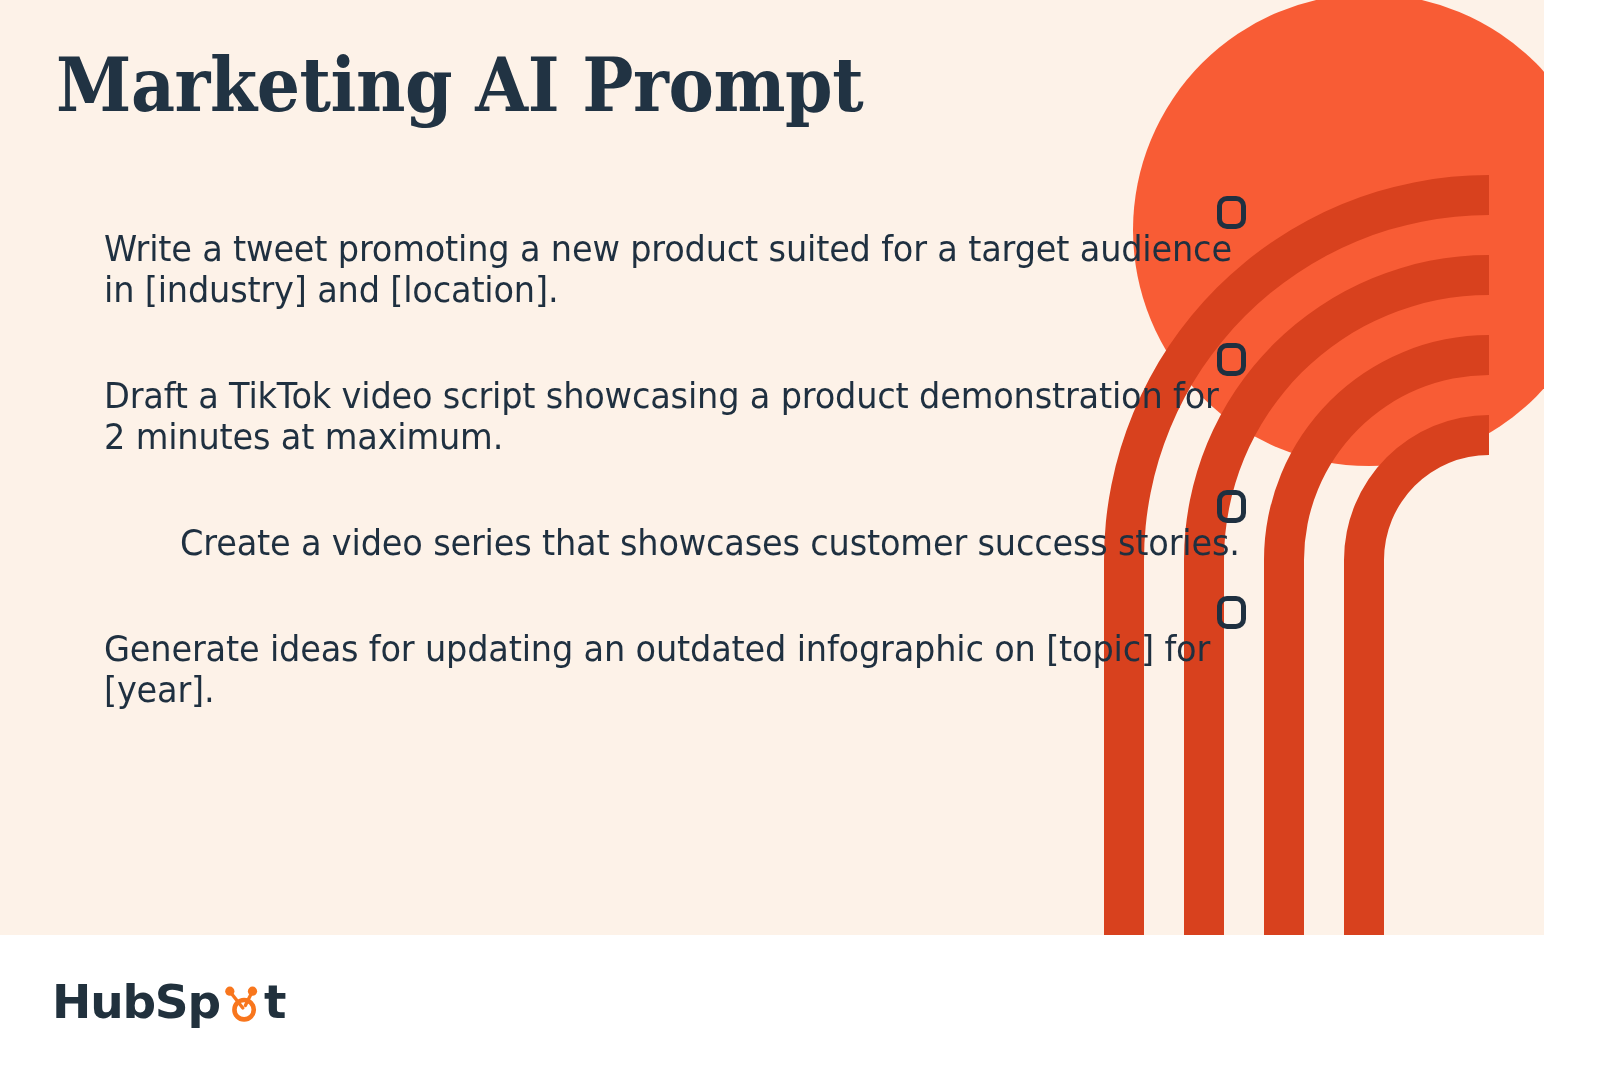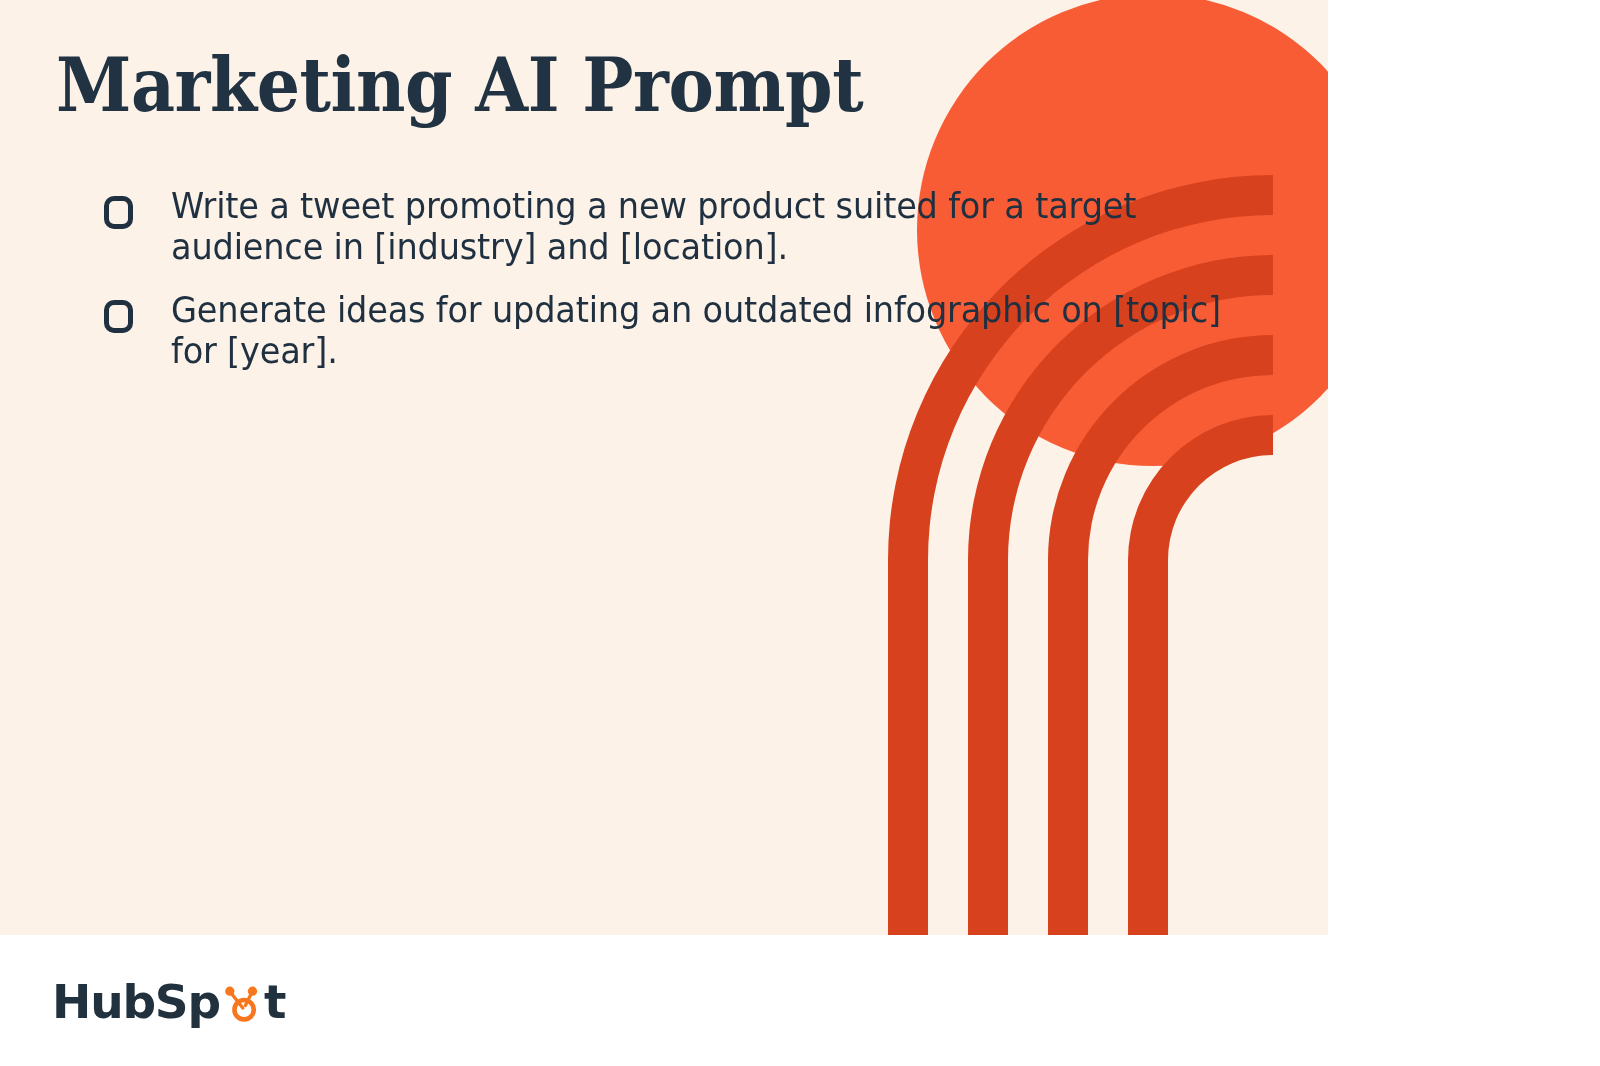--- a/index.html
+++ b/index.html
@@ -15,21 +15,21 @@
     position:relative;
     width:1600px; height:1066px;
     background:#ffffff;
     overflow:hidden;
   }
 
   
   .card {
     position:absolute;
     left:0; top:0;
-    width:1328px; height:935px;
+    width:1544px; height:935px;
     background:#fdf2e8;
     overflow:hidden;
   }
 
   
   .art {
     position:absolute;
     right:0; top:0;
     width:460px; height:935px;
     overflow:hidden;
@@ -54,22 +54,23 @@
 
   
   .list {
     position:absolute;
     left:104px; top:186px;
     width:1180px;
   }
 
   .item {
     display:flex;
-    align-items:flex-start;
+    align-items:flex-end;
     margin-bottom:22px;
+    flex-direction:column;
   }
   .item:last-child { margin-bottom:12px; }
 
   .checkbox {
     flex:0 0 auto;
     width:29px; height:33px;
     border:5px solid #1f3040;
     border-radius:10px;
     margin-top:10px;
     margin-right:38px;
@@ -156,22 +157,30 @@
 
     <h1 class="title">Marketing AI Prompt</h1>
 
     <div class="list">
 
       <div class="item">
         <span class="checkbox"></span>
         <span class="item-text">Write a tweet promoting a new product suited for a target audience in [industry] and [location].</span>
       </div>
 
-
-
+      <div class="item">
+        <span class="checkbox"></span>
+        <span class="item-text">Draft a TikTok video script showcasing a product demonstration for 2 minutes at maximum.</span>
+      </div>
+
+
+      <div class="item">
+        <span class="checkbox"></span>
+        <span class="item-text">Create a video series that showcases customer success stories.</span>
+      </div>
 
 
       <div class="item">
         <span class="checkbox"></span>
         <span class="item-text">Generate ideas for updating an outdated infographic on [topic] for [year].</span>
       </div>
 
     </div>
   </div>
 

